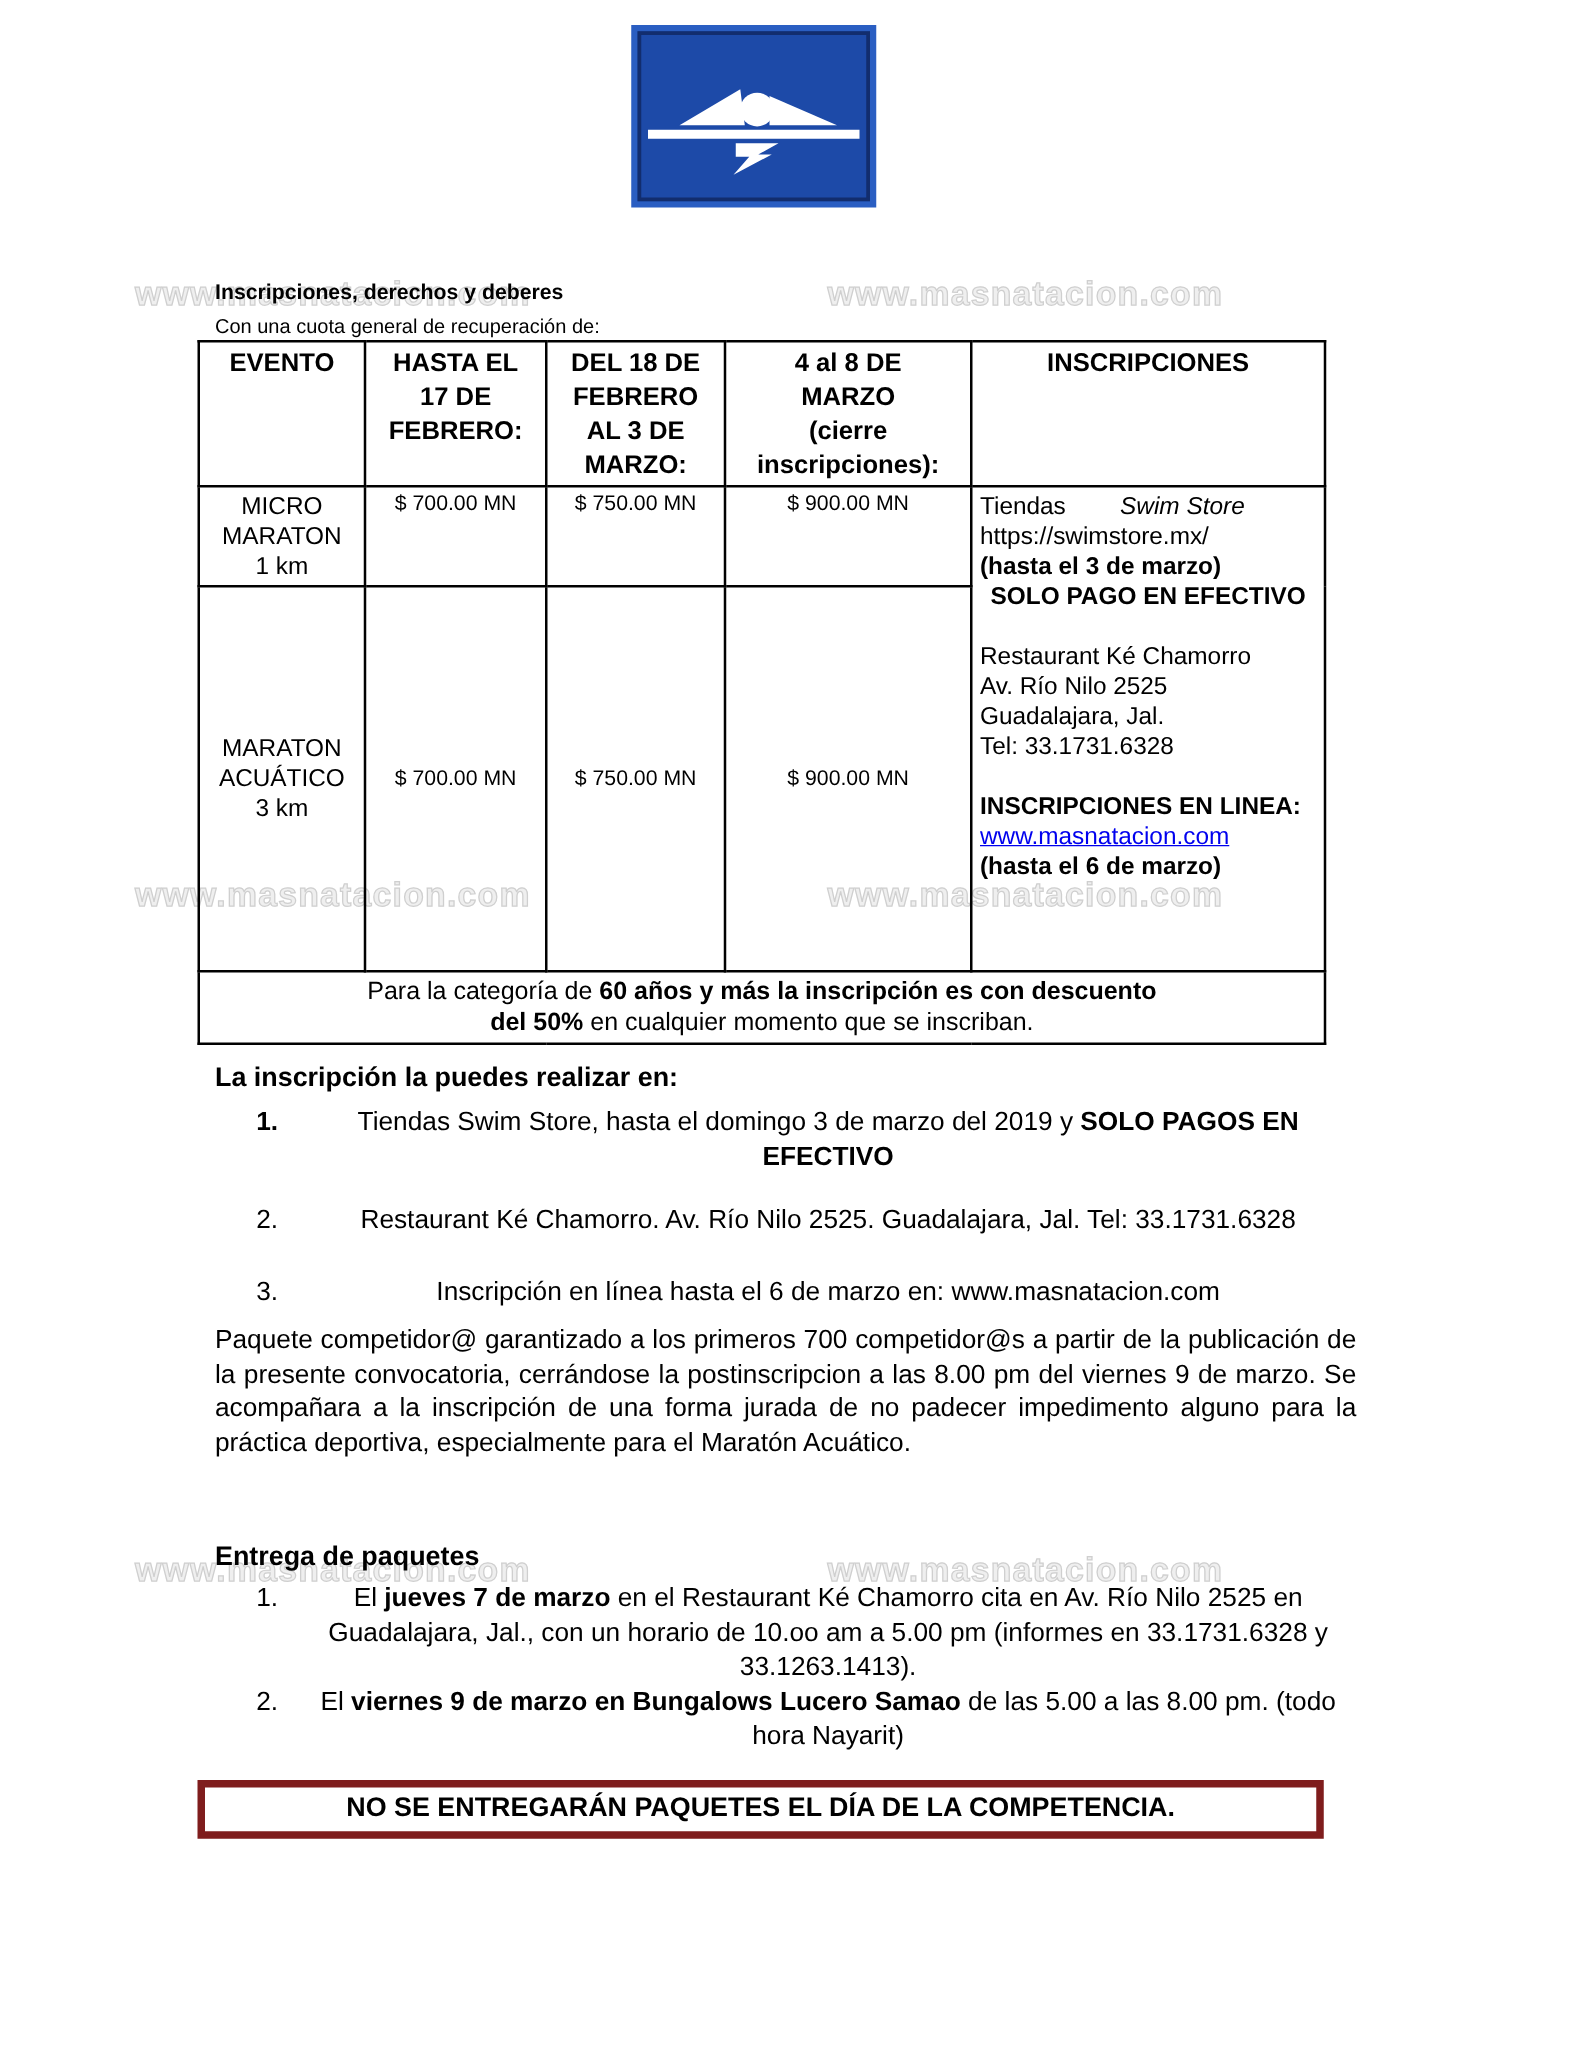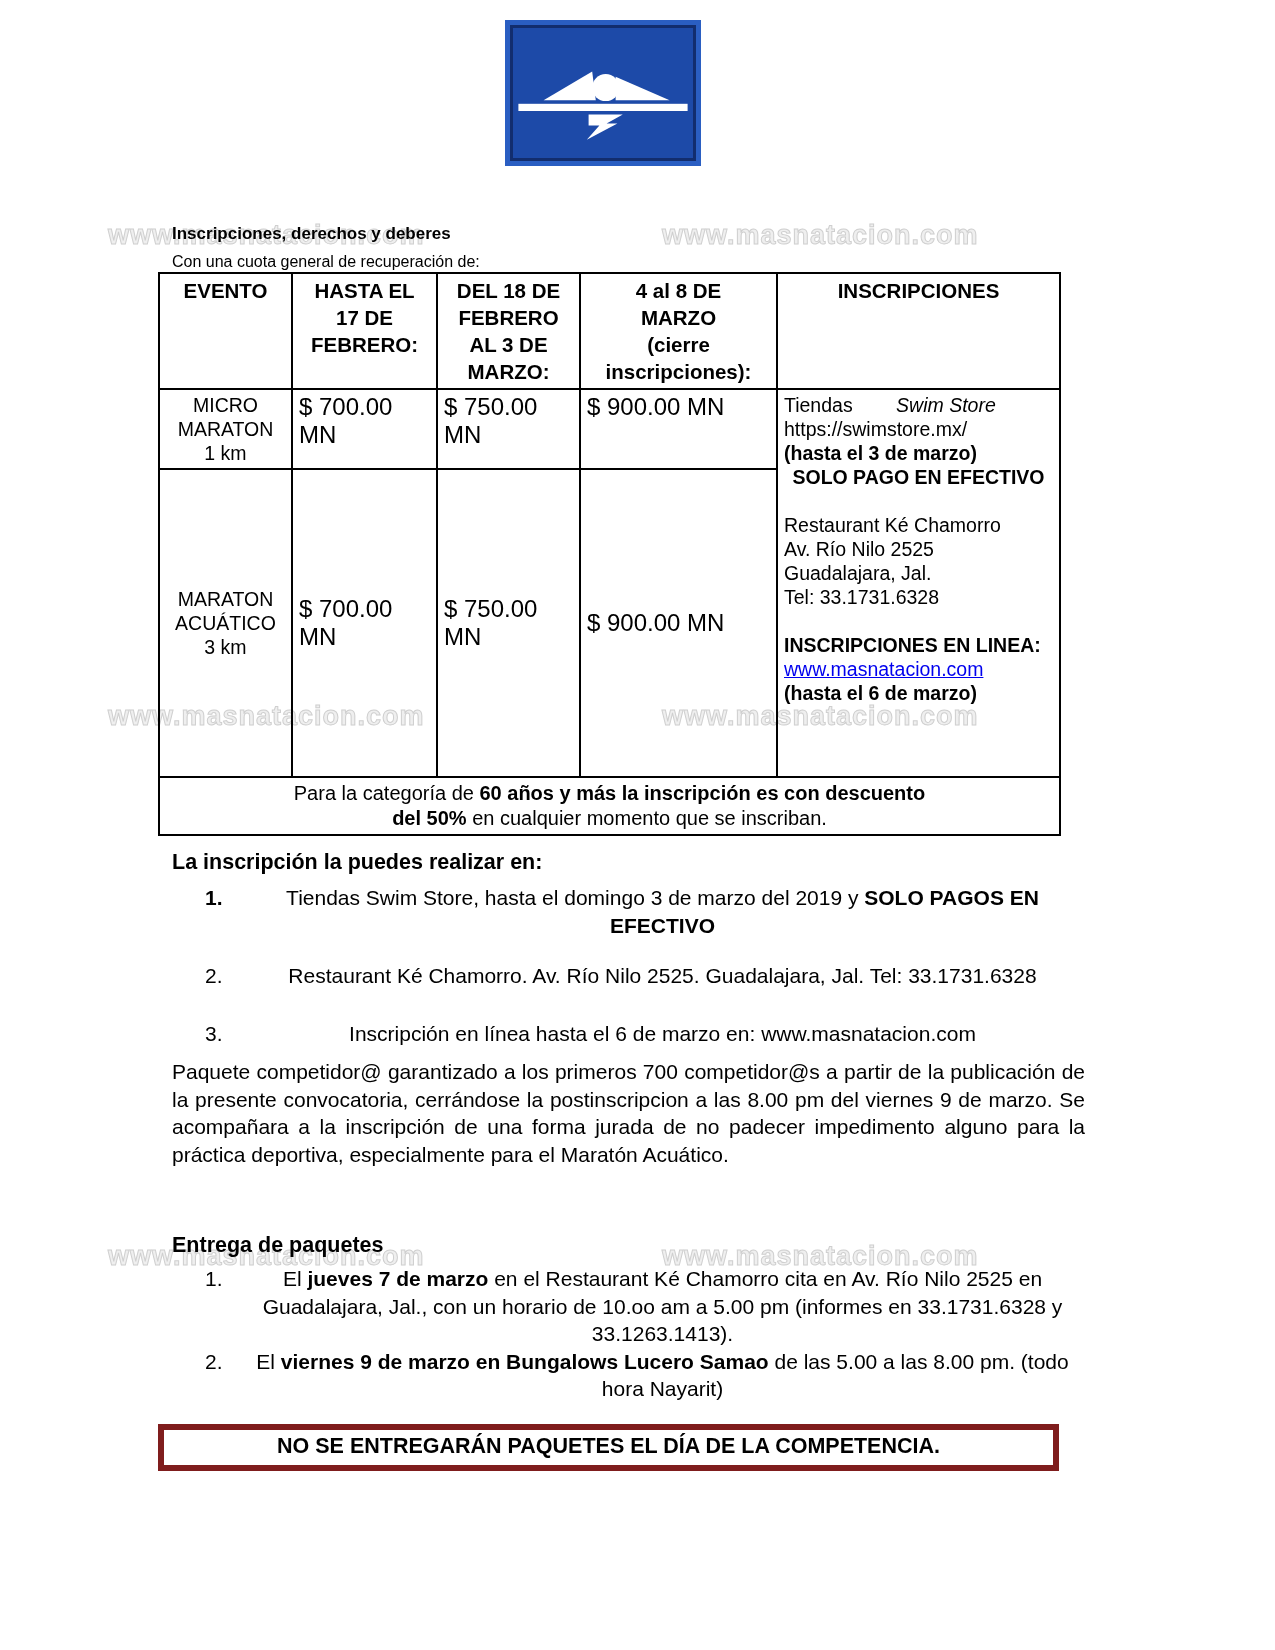--- a/index.html
+++ b/index.html
@@ -46,21 +46,21 @@
   .intro-h { font-size:17px; font-weight:bold; line-height:27px; }
   .intro-sub { font-size:16px; line-height:27px; margin-top:1px; }
 
   
   .tablewrap { left:158px; top:272px; }
   table.price { border-collapse:collapse; table-layout:fixed; width:901px; background:transparent; }
   table.price td, table.price th { border:2px solid #000; padding:3px 6px; vertical-align:top; }
   th.hdr { font-size:20.5px; font-weight:bold; text-align:center; white-space:pre-line; line-height:27px; height:112px; }
   th.hdr-insc { vertical-align:middle; }
   td.event { font-size:19.5px; font-weight:normal; text-align:center; white-space:pre-line; line-height:24px; }
-  td.price-cell { font-size:24px; font-weight:normal; }
+  td.price-cell { font-size:17px; text-align:center; font-weight:normal; }
   tr.row-micro td { height:68px; vertical-align:top; }
   tr.row-maraton td { height:308px; vertical-align:middle; }
   td.insc-cell { vertical-align:top; font-size:19.5px; line-height:24px; padding:5px 10px; }
   .insc-center { text-align:center; font-weight:bold; }
   .insc-bold { font-weight:bold; }
   .insc-blank { height:24px; }
   a.insc-link { color:#0000ee; text-decoration:underline; }
   td.note-cell { height:50px; text-align:center; vertical-align:middle; font-size:20px; line-height:25px; padding:2px; }
   .note-inner { max-width:665px; margin:0 auto; }
   .b { font-weight:bold; }

